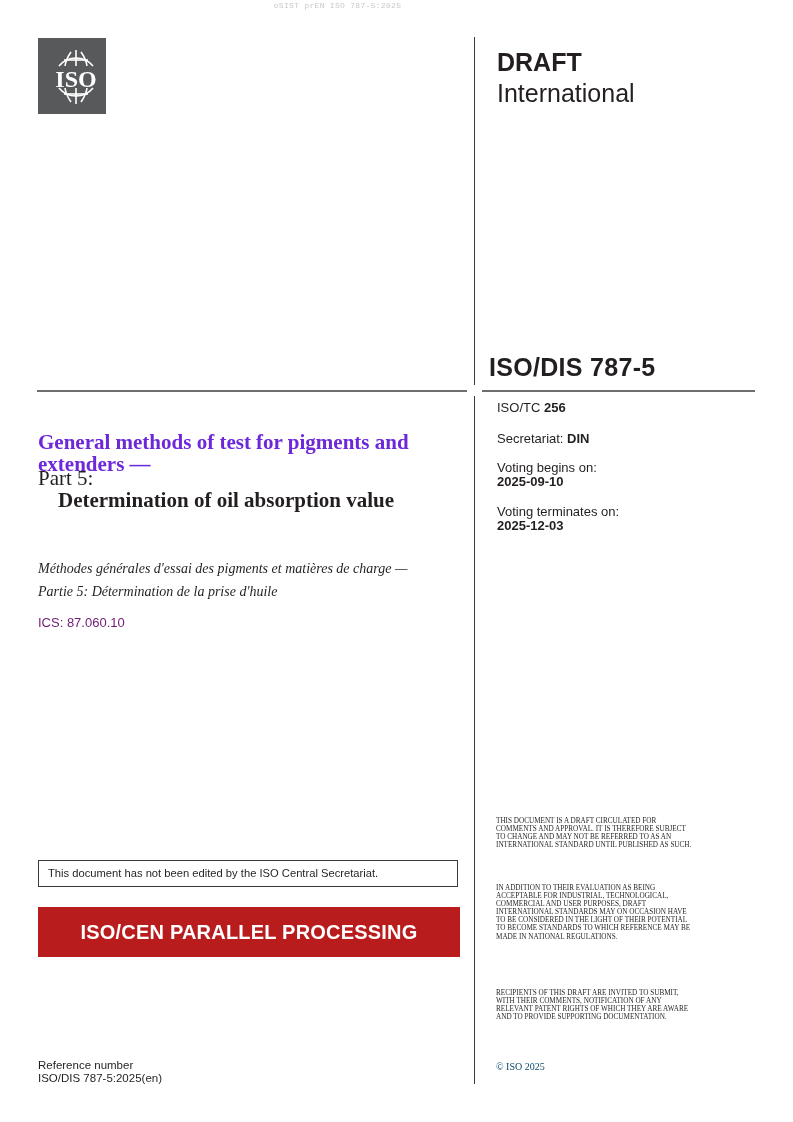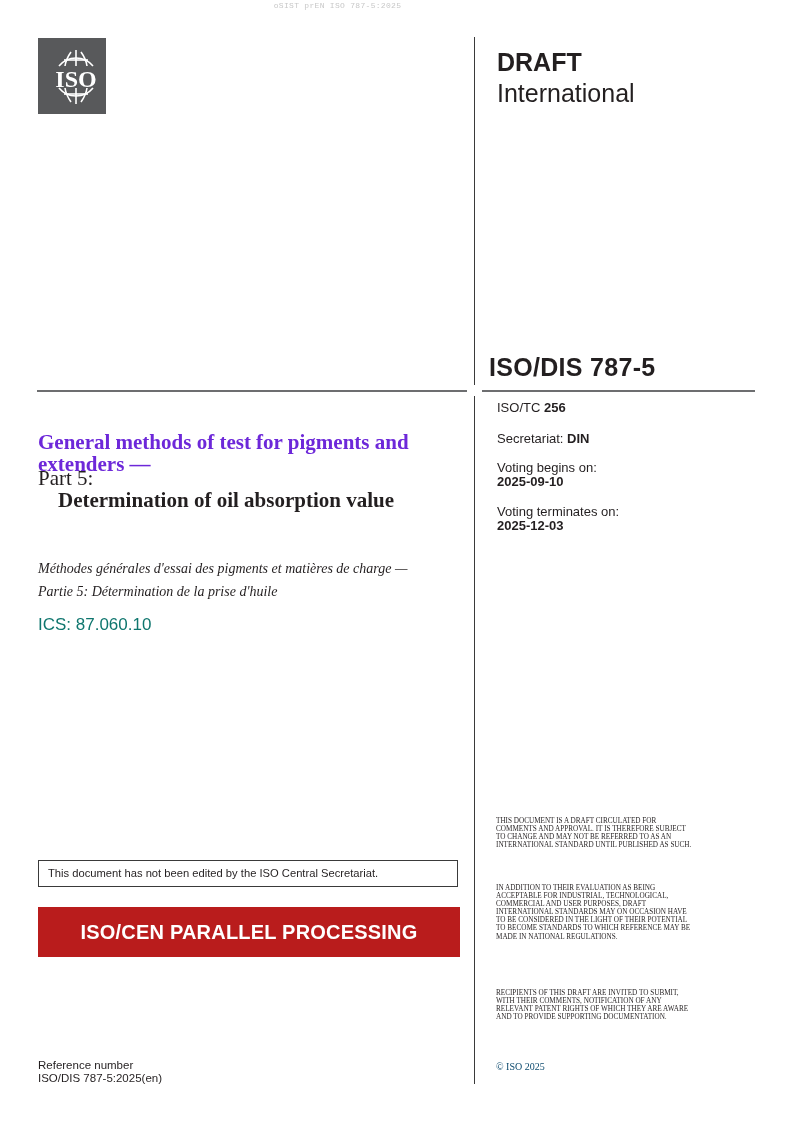--- a/index.html
+++ b/index.html
@@ -12,21 +12,21 @@
   .draft-title { left:497px; top:47px; font-size:25px; line-height:31px; color:#231f20; }
   .draft-title b { font-weight:bold; display:block; }
   .draft-title span { display:block; }
   .std-number { left:489px; top:353px; font-size:25px; font-weight:bold; letter-spacing:0.3px; color:#231f20; }
   .meta { left:497px; font-size:13px; line-height:14px; color:#231f20; }
   .meta b { font-weight:bold; }
   .title-en { left:38px; top:431px; width:420px; font-family:"Liberation Serif", serif; font-weight:bold; font-size:21px; line-height:22px; color:#6d28d9; }
   .part-label { left:38px; top:467px; font-family:"Liberation Serif", serif; font-size:21px; line-height:22px; color:#231f20; }
   .part-title { left:38px; top:489px; width:420px; font-family:"Liberation Serif", serif; font-weight:bold; font-size:21px; line-height:22px; color:#231f20;margin-left:20px; }
   .title-fr { left:38px; top:557px; width:420px; font-family:"Liberation Serif", serif; font-style:italic; font-size:14px; line-height:23px; color:#231f20; }
-  .ics { left:38px; top:615px; font-size:17px; color:#0f766e; }
+  .ics { left:38px; top:615px; font-size:13px; color:#701a75; }
   .notice { left:38px; top:860px; width:420px; height:27px; border:1px solid #3a3a3a; box-sizing:border-box; font-size:11.2px; line-height:25px; padding-left:9px; color:#231f20; }
   .banner { left:38px; top:907px; width:422px; height:50px; background:#b91c1c; color:#ffffff; font-weight:bold; font-size:20px; line-height:50px; text-align:center; letter-spacing:0.2px; }
   .ref { left:38px; top:1059px; font-size:11.5px; line-height:13px; color:#231f20; }
   .disclaimer { left:496px; width:200px; font-family:"Liberation Serif", serif; font-size:7.2px; line-height:8.1px; color:#231f20; }
   .copyright { left:496px; top:1061px; font-size:10px; color:#0c4a6e;font-family:Liberation Serif, serif; }
 </style>
 </head>
 <body>
 
 <div class="abs watermark">oSIST prEN ISO 787-5:2025</div>

